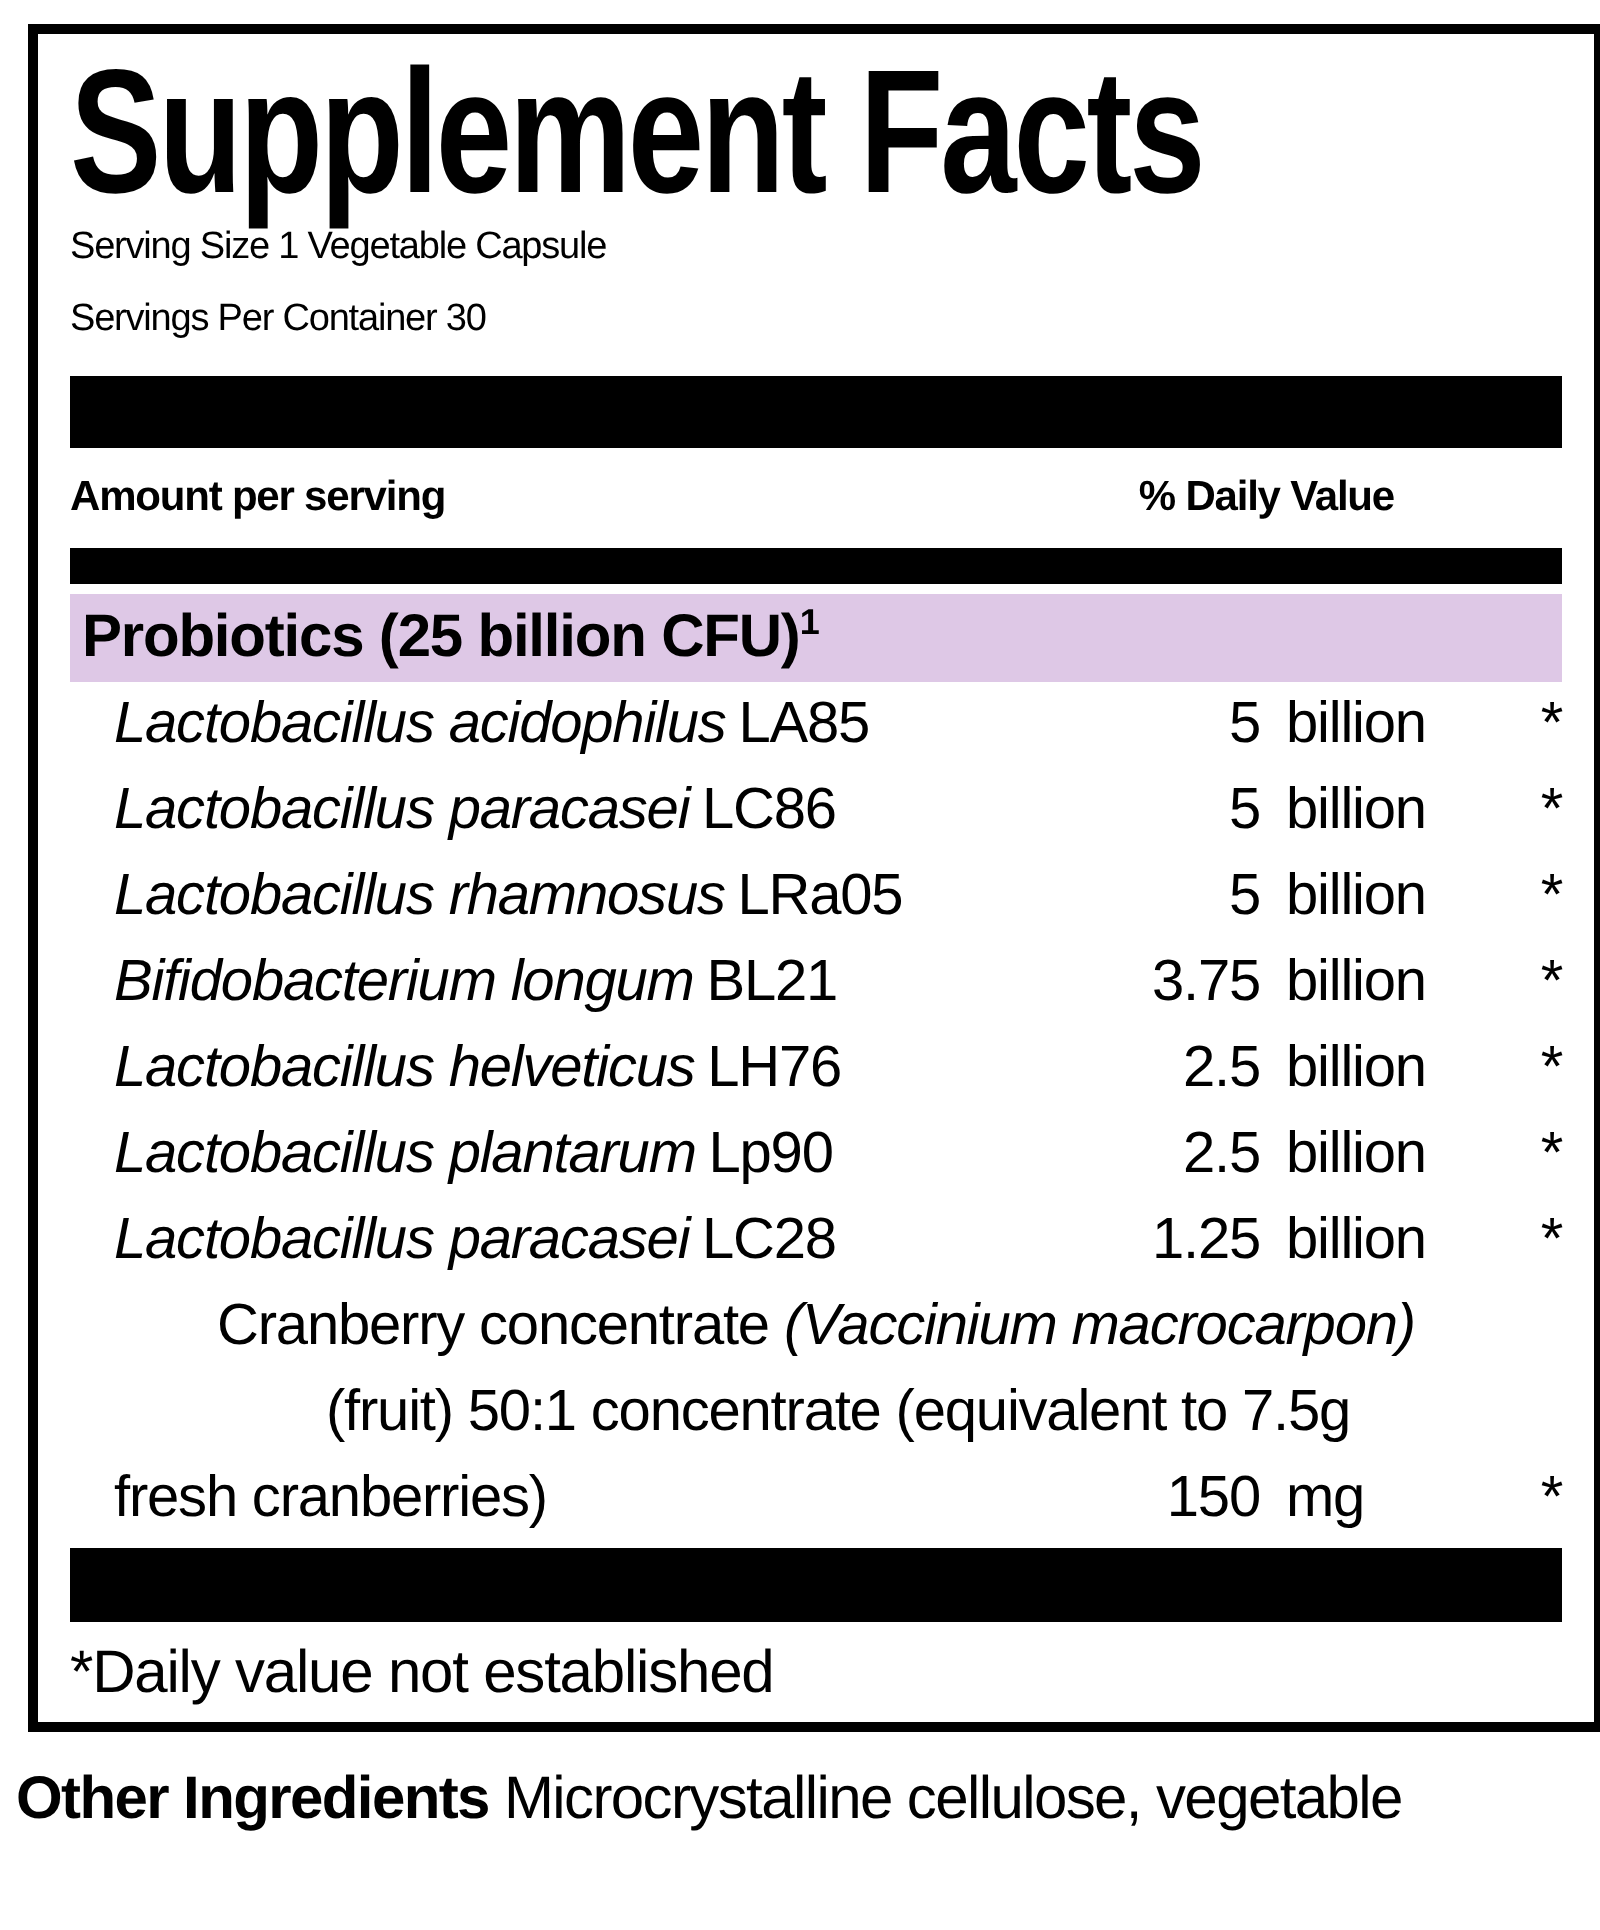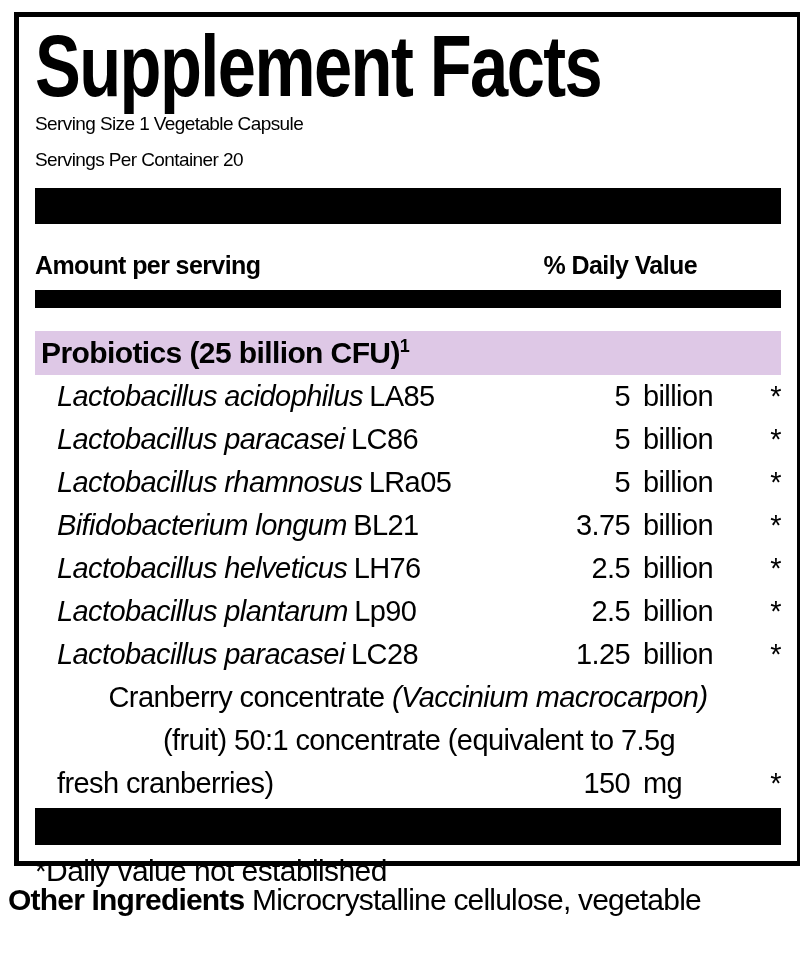--- a/index.html
+++ b/index.html
@@ -38,28 +38,28 @@
   }
   .bar { background: var(--ink); width: 100%; }
   .bar-thick1 { height: 36px; margin-top: 10px; }
   .bar-thin   { height: 18px; margin-top: 4px; }
   .bar-thick2 { height: 37px; margin-top: 3px; }
   .colhead {
     display: flex;
     justify-content: space-between;
     align-items: baseline;
     font-weight: bold;
-    font-size: 25px;
+    font-size: 21px;
     line-height: 42px;
-    margin-top: 20px;
+    margin-top: 4px;
     letter-spacing: -0.6px;
   }
   .colhead .dv-head { margin-right: 84px; }
   .group-row {
-    margin-top: 23px;
+    margin-top: 5px;
     background: var(--highlight);
     font-weight: bold;
     font-size: 30px;
     line-height: 44px;
     padding: 0 6px;
     letter-spacing: -0.6px;
     white-space: nowrap;
   }
   .group-row sup { font-size: 60%; vertical-align: super; line-height: 0; }
   .irow {
@@ -100,21 +100,21 @@
 </head>
 <body>
 
 <div class="panel">
 
   <div class="title-wrap">
     <span class="title-text">Supplement Facts</span>
   </div>
 
   <div class="serving-line">Serving Size 1 Vegetable Capsule</div>
-  <div class="serving-line">Servings Per Container 20</div>
+  <div class="serving-line">Servings Per Container 30</div>
 
   <div class="bar bar-thick1"></div>
 
   <div class="colhead">
     <span>Amount per serving</span>
     <span class="dv-head">% Daily Value</span>
   </div>
 
   <div class="bar bar-thin"></div>
 

